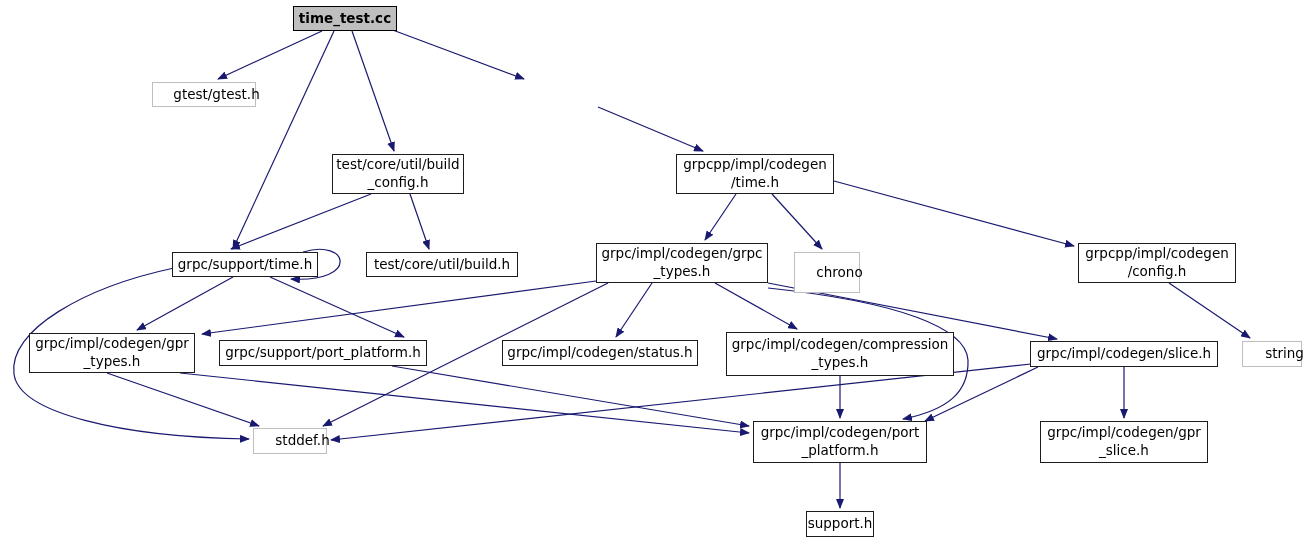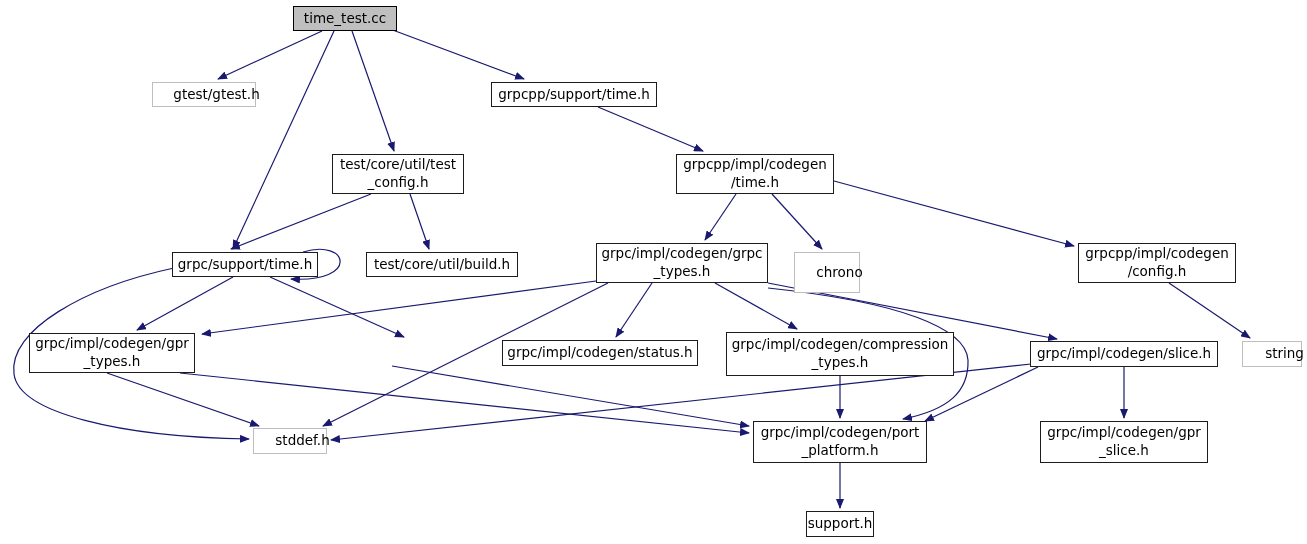--- a/index.html
+++ b/index.html
@@ -17,21 +17,21 @@
     position:absolute;box-sizing:border-box;
     display:flex;align-items:center;justify-content:center;
     text-align:center;white-space:pre-line;
     font-size:13.5px;line-height:1.3;
     color:var(--text,#000);
     background:var(--node-fill,#fff);
     border:1.3px solid var(--internal-border,#1c1c1c);
     padding:0 3px;
   }
   .node.external{border-color:var(--external-border,#bebebe);padding-left:28px;}
-  .node.main{background:var(--main-fill,#bfbfbf);border:1.5px solid #000;}
+  .node.main{background:var(--main-fill,#bfbfbf);border:1.5px solid #000;font-weight:bold;}
 </style>
 </head>
 <body>
 
 <div class="canvas">
 
   <svg class="edges" width="1307" height="544" viewBox="0 0 1307 544">
     <defs>
       <marker id="arrow" markerWidth="10" markerHeight="8" refX="9" refY="4" orient="auto" markerUnits="userSpaceOnUse">
         <path d="M0,0 L10,4 L0,8 Z"></path>
@@ -63,34 +63,34 @@
     <path class="edge" d="M392,366 L749,426"></path>
     <path class="edge" d="M840,372 L840,418"></path>
     <path class="edge" d="M1038,367 L925,421"></path>
     <path class="edge" d="M1124,367 L1124,418"></path>
     <path class="edge" d="M1031,364 L331,440"></path>
     <path class="edge" d="M840,463 L840,508"></path>
   </svg>
 
   <div class="node main" style="left:293px;top:6px;width:104px;height:25px">time_test.cc</div>
   <div class="node external" style="left:152px;top:82px;width:104px;height:25px">gtest/gtest.h</div>
-  <div class="node internal" style="left:491px;top:82px;width:166px;height:25px">grpcpp/support/time.h</div>
-  <div class="node internal" style="left:332px;top:154px;width:132px;height:40px">test/core/util/test
+  <div class="node internal" style="left:332px;top:154px;width:132px;height:40px">test/core/util/build
 _config.h</div>
   <div class="node internal" style="left:676px;top:154px;width:158px;height:40px">grpcpp/impl/codegen
 /time.h</div>
   <div class="node internal" style="left:172px;top:252px;width:146px;height:25px">grpc/support/time.h</div>
   <div class="node internal" style="left:366px;top:252px;width:152px;height:25px">test/core/util/build.h</div>
   <div class="node internal" style="left:596px;top:243px;width:172px;height:40px">grpc/impl/codegen/grpc
 _types.h</div>
   <div class="node external" style="left:794px;top:252px;width:66px;height:41px">chrono</div>
   <div class="node internal" style="left:1078px;top:243px;width:158px;height:40px">grpcpp/impl/codegen
 /config.h</div>
   <div class="node internal" style="left:29px;top:333px;width:166px;height:40px">grpc/impl/codegen/gpr
 _types.h</div>
+  <div class="node internal" style="left:219px;top:340px;width:208px;height:26px">grpc/support/port_platform.h</div>
   <div class="node internal" style="left:502px;top:340px;width:196px;height:26px">grpc/impl/codegen/status.h</div>
   <div class="node internal" style="left:726px;top:332px;width:228px;height:44px">grpc/impl/codegen/compression
 _types.h</div>
   <div class="node internal" style="left:1030px;top:341px;width:188px;height:26px">grpc/impl/codegen/slice.h</div>
   <div class="node external" style="left:1242px;top:341px;width:60px;height:26px">string</div>
   <div class="node external" style="left:253px;top:428px;width:74px;height:26px">stddef.h</div>
   <div class="node internal" style="left:753px;top:421px;width:174px;height:42px">grpc/impl/codegen/port
 _platform.h</div>
   <div class="node internal" style="left:1040px;top:421px;width:168px;height:42px">grpc/impl/codegen/gpr
 _slice.h</div>

